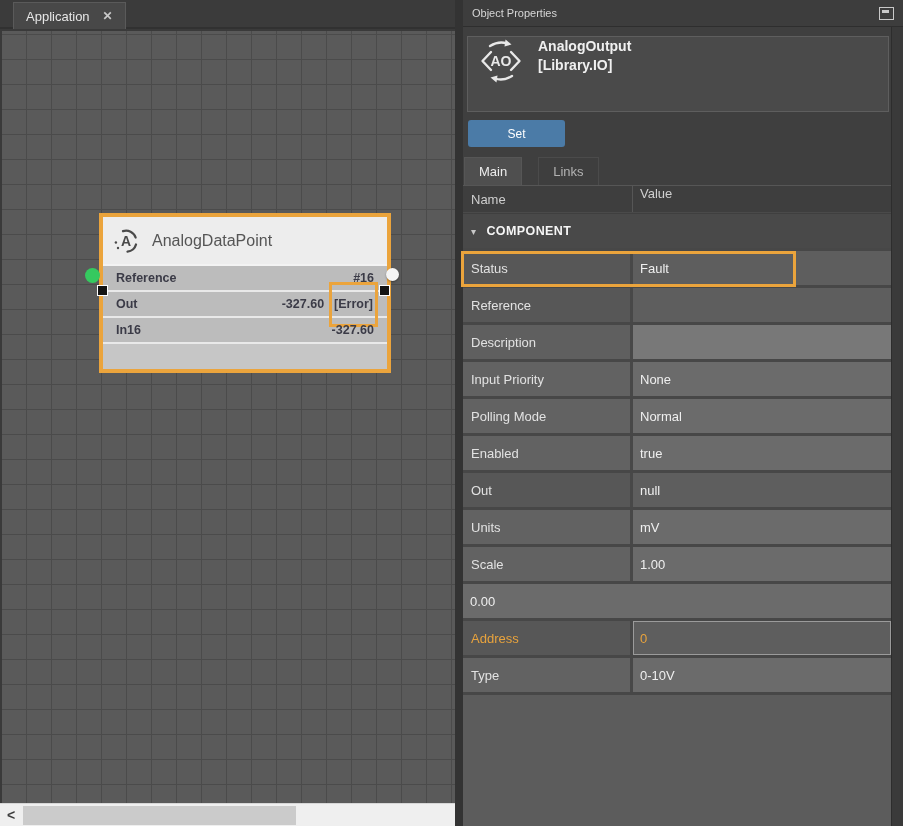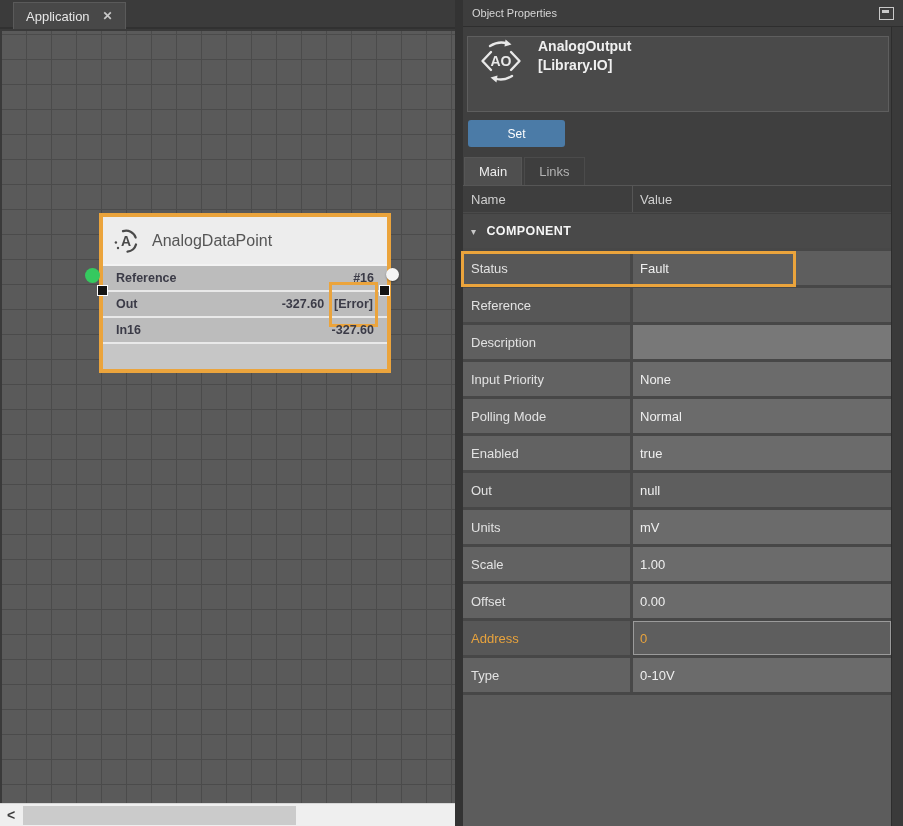--- a/index.html
+++ b/index.html
@@ -60,29 +60,29 @@
 
   .object-card{position:absolute;left:4px;top:36px;width:422px;height:76px;background:#4a4a4a;
                border:1px solid #5e5e5e;box-sizing:border-box;display:flex;}
   .card-icon{margin:0 13px 0 9px;width:48px;height:48px;flex:none;}
   .card-text{font-weight:bold;font-size:14px;color:#f0f0f0;line-height:19px;}
 
   .set-btn{position:absolute;left:5px;top:120px;width:97px;height:27px;background:#4B7BA7;
            border-radius:3px;color:#ffffff;font-size:12px;display:flex;align-items:center;
            justify-content:center;cursor:pointer;}
 
-  .ptabs{position:absolute;left:1px;top:157px;height:28px;display:flex;gap:2px;}
+  .ptabs{position:absolute;left:1px;top:157px;height:28px;display:flex;gap:16px;}
   .ptab{padding:0 14px;display:flex;align-items:center;font-size:13px;box-sizing:border-box;
         border:1px solid #565656;border-bottom:none;}
   .ptab.active{background:#4f4f4f;color:#ececec;}
   .ptab.inactive{background:#3e3e3e;color:#b2b2b2;border-color:#4b4b4b;}
 
   .grid-head{position:absolute;left:0;top:185px;width:428px;height:28px;background:#3e3e3e;
              border-top:1px solid #565656;border-bottom:1px solid #4a4a4a;box-sizing:border-box;
-             display:flex;align-items:center;color:#cfcfcf;font-size:13px;}
+             display:flex;color:#cfcfcf;font-size:13px;}
   .grid-head .col-name{width:170px;box-sizing:border-box;padding-left:8px;height:100%;
                        display:flex;align-items:center;border-right:1px solid #565656;}
   .grid-head .col-value{padding-left:7px;}
 
   .table-body{position:absolute;left:0;top:214px;width:428px;height:481px;background:#474747;}
   .table-empty{position:absolute;left:0;top:695px;width:428px;height:131px;background:#5c5c5c;}
   .right-strip{position:absolute;left:428px;top:27px;width:12px;height:799px;background:#3a3a3a;
                border-left:1px solid #2d2d2d;box-sizing:border-box;}
 
   .section-row{height:34px;margin-bottom:3px;background:#494949;display:flex;align-items:center;
@@ -245,21 +245,20 @@
   </div>
           <div class="prop-row tone-light">
     <span class="prop-name">Units</span>
     <span class="prop-value">mV</span>
   </div>
           <div class="prop-row tone-light">
     <span class="prop-name">Scale</span>
     <span class="prop-value">1.00</span>
   </div>
           <div class="prop-row tone-light">
-    <span class="prop-name">Offset</span>
     <span class="prop-value">0.00</span>
   </div>
           <div class="prop-row tone-dark accent editing">
     <span class="prop-name">Address</span>
     <span class="prop-value">0</span>
   </div>
           <div class="prop-row tone-light">
     <span class="prop-name">Type</span>
     <span class="prop-value">0-10V</span>
   </div>

